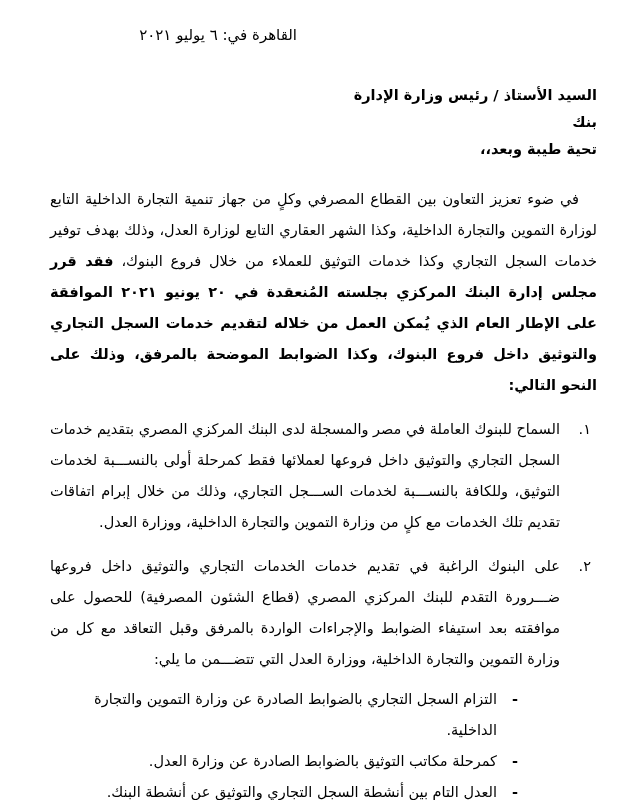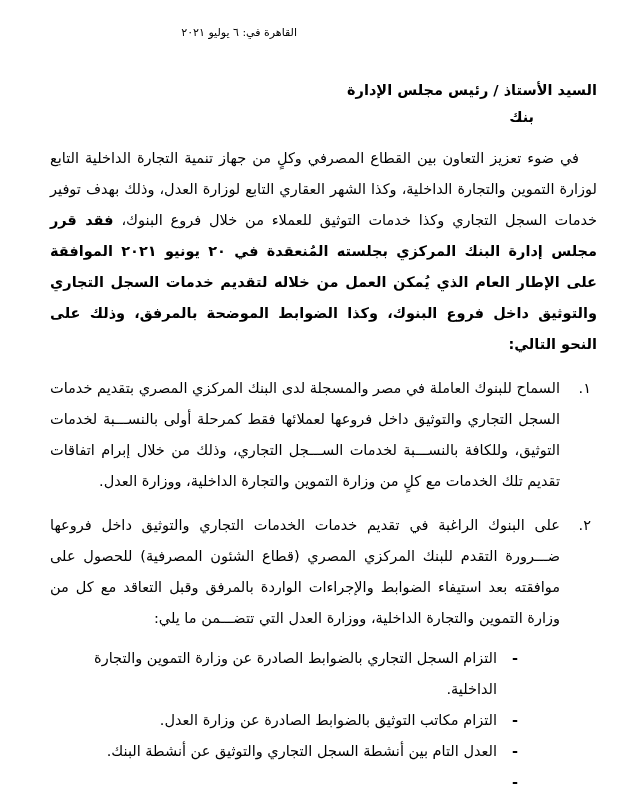--- a/index.html
+++ b/index.html
@@ -18,32 +18,31 @@
     overflow: hidden;
     font-family: "DejaVu Sans", sans-serif;
     font-size: 14.5px;
     box-sizing: border-box;
     padding: 0 42px 0 50px;
   }
   .date-line {
     margin-top: 26px;
     margin-right: 300px;
     white-space: nowrap;
-    font-size: 11px;
+    font-size: 15px;
   }
   .recipient-block {
     margin-top: 38px;
     font-weight: bold;
     line-height: 27px;
   }
   .recipient-bank {
-    margin-right: 63px;
   }
   .intro-paragraph {
-    margin-top: 12px;
+    margin-top: 21px;
     text-align: justify;
     line-height: 31px;
     text-indent: 18px;
   }
   .intro-paragraph .bold-part {
     font-weight: bold;
   }
   .numbered-item {
     position: relative;
     margin-top: 13px;
@@ -73,22 +72,23 @@
   }
 </style>
 </head>
 <body>
 
 <div class="page">
 
   <div class="date-line">القاهرة في:  ٦ يوليو ٢٠٢١</div>
 
   <div class="recipient-block">
-    <div>السيد الأستاذ / رئيس مجلس الإدارة</div>
+    <div>السيد الأستاذ / رئيس وزارة الإدارة</div>
     <div class="recipient-bank">بنك</div>
+    <div>تحية طيبة وبعد،،</div>
   </div>
 
   <div class="intro-paragraph">
     <span>في ضوء تعزيز التعاون بين القطاع المصرفي وكلٍ من جهاز تنمية التجارة الداخلية التابع لوزارة التموين والتجارة الداخلية، وكذا الشهر العقاري التابع لوزارة العدل، وذلك بهدف توفير خدمات السجل التجاري وكذا خدمات التوثيق للعملاء من خلال فروع البنوك، </span><span class="bold-part">فقد قرر مجلس إدارة البنك المركزي بجلسته المُنعقدة في ٢٠ يونيو ٢٠٢١ الموافقة على الإطار العام الذي يُمكن العمل من خلاله لتقديم خدمات السجل التجاري والتوثيق داخل فروع البنوك، وكذا الضوابط الموضحة بالمرفق، وذلك على النحو التالي:</span>
   </div>
 
   <div class="numbered-item">
     <span class="item-number">١.</span>
     <span>السماح للبنوك العاملة في مصر والمسجلة لدى البنك المركزي المصري بتقديم خدمات السجل التجاري والتوثيق داخل فروعها لعملائها فقط كمرحلة أولى بالنســـبة لخدمات التوثيق، وللكافة بالنســـبة لخدمات الســـجل التجاري، وذلك من خلال إبرام اتفاقات تقديم تلك الخدمات مع كلٍ من وزارة التموين والتجارة الداخلية، ووزارة العدل.</span>
   </div>
@@ -98,21 +98,21 @@
     <span>على البنوك الراغبة في تقديم خدمات الخدمات التجاري والتوثيق داخل فروعها ضـــرورة التقدم للبنك المركزي المصري (قطاع الشئون المصرفية) للحصول على موافقته بعد استيفاء الضوابط والإجراءات الواردة بالمرفق وقبل التعاقد مع كل من وزارة التموين والتجارة الداخلية، ووزارة العدل التي تتضـــمن ما يلي:</span>
   </div>
 
   <div class="dash-list">
     <div class="dash-item">
       <span class="dash-glyph">-</span>
       <span>التزام السجل التجاري بالضوابط الصادرة عن وزارة التموين والتجارة الداخلية.</span>
     </div>
     <div class="dash-item">
       <span class="dash-glyph">-</span>
-      <span>التزام مكاتب التوثيق بالضوابط الصادرة عن وزارة العدل.</span>
+      <span>كمرحلة مكاتب التوثيق بالضوابط الصادرة عن وزارة العدل.</span>
     </div>
     <div class="dash-item">
       <span class="dash-glyph">-</span>
       <span>العدل التام بين أنشطة السجل التجاري والتوثيق عن أنشطة البنك.</span>
     </div>
     <div class="dash-item">
       <span class="dash-glyph">-</span>
 
     </div>
   </div>

